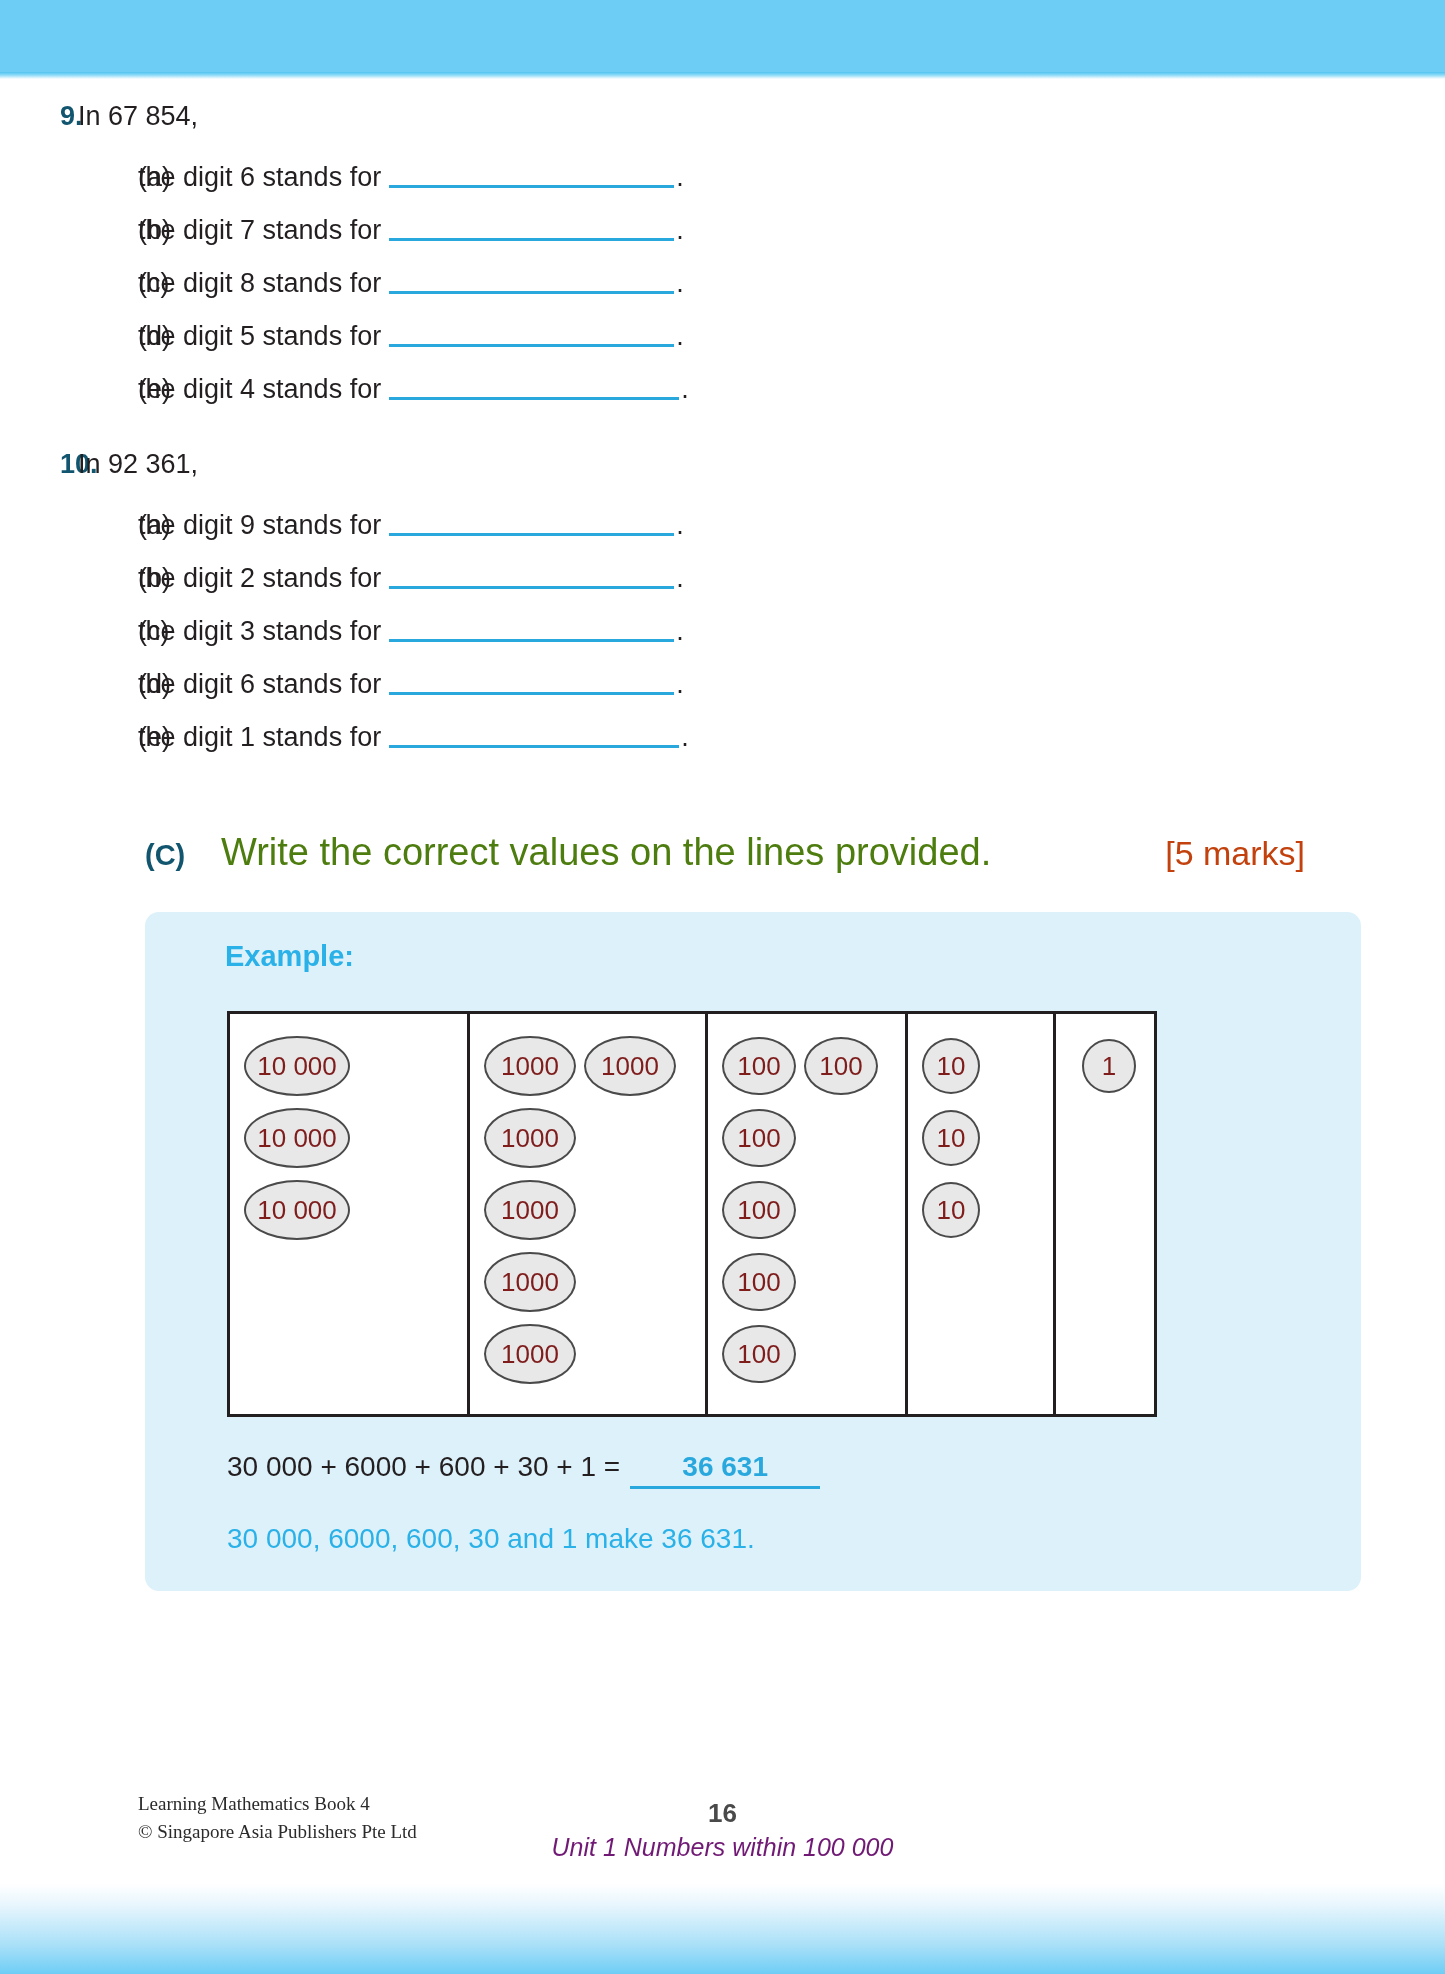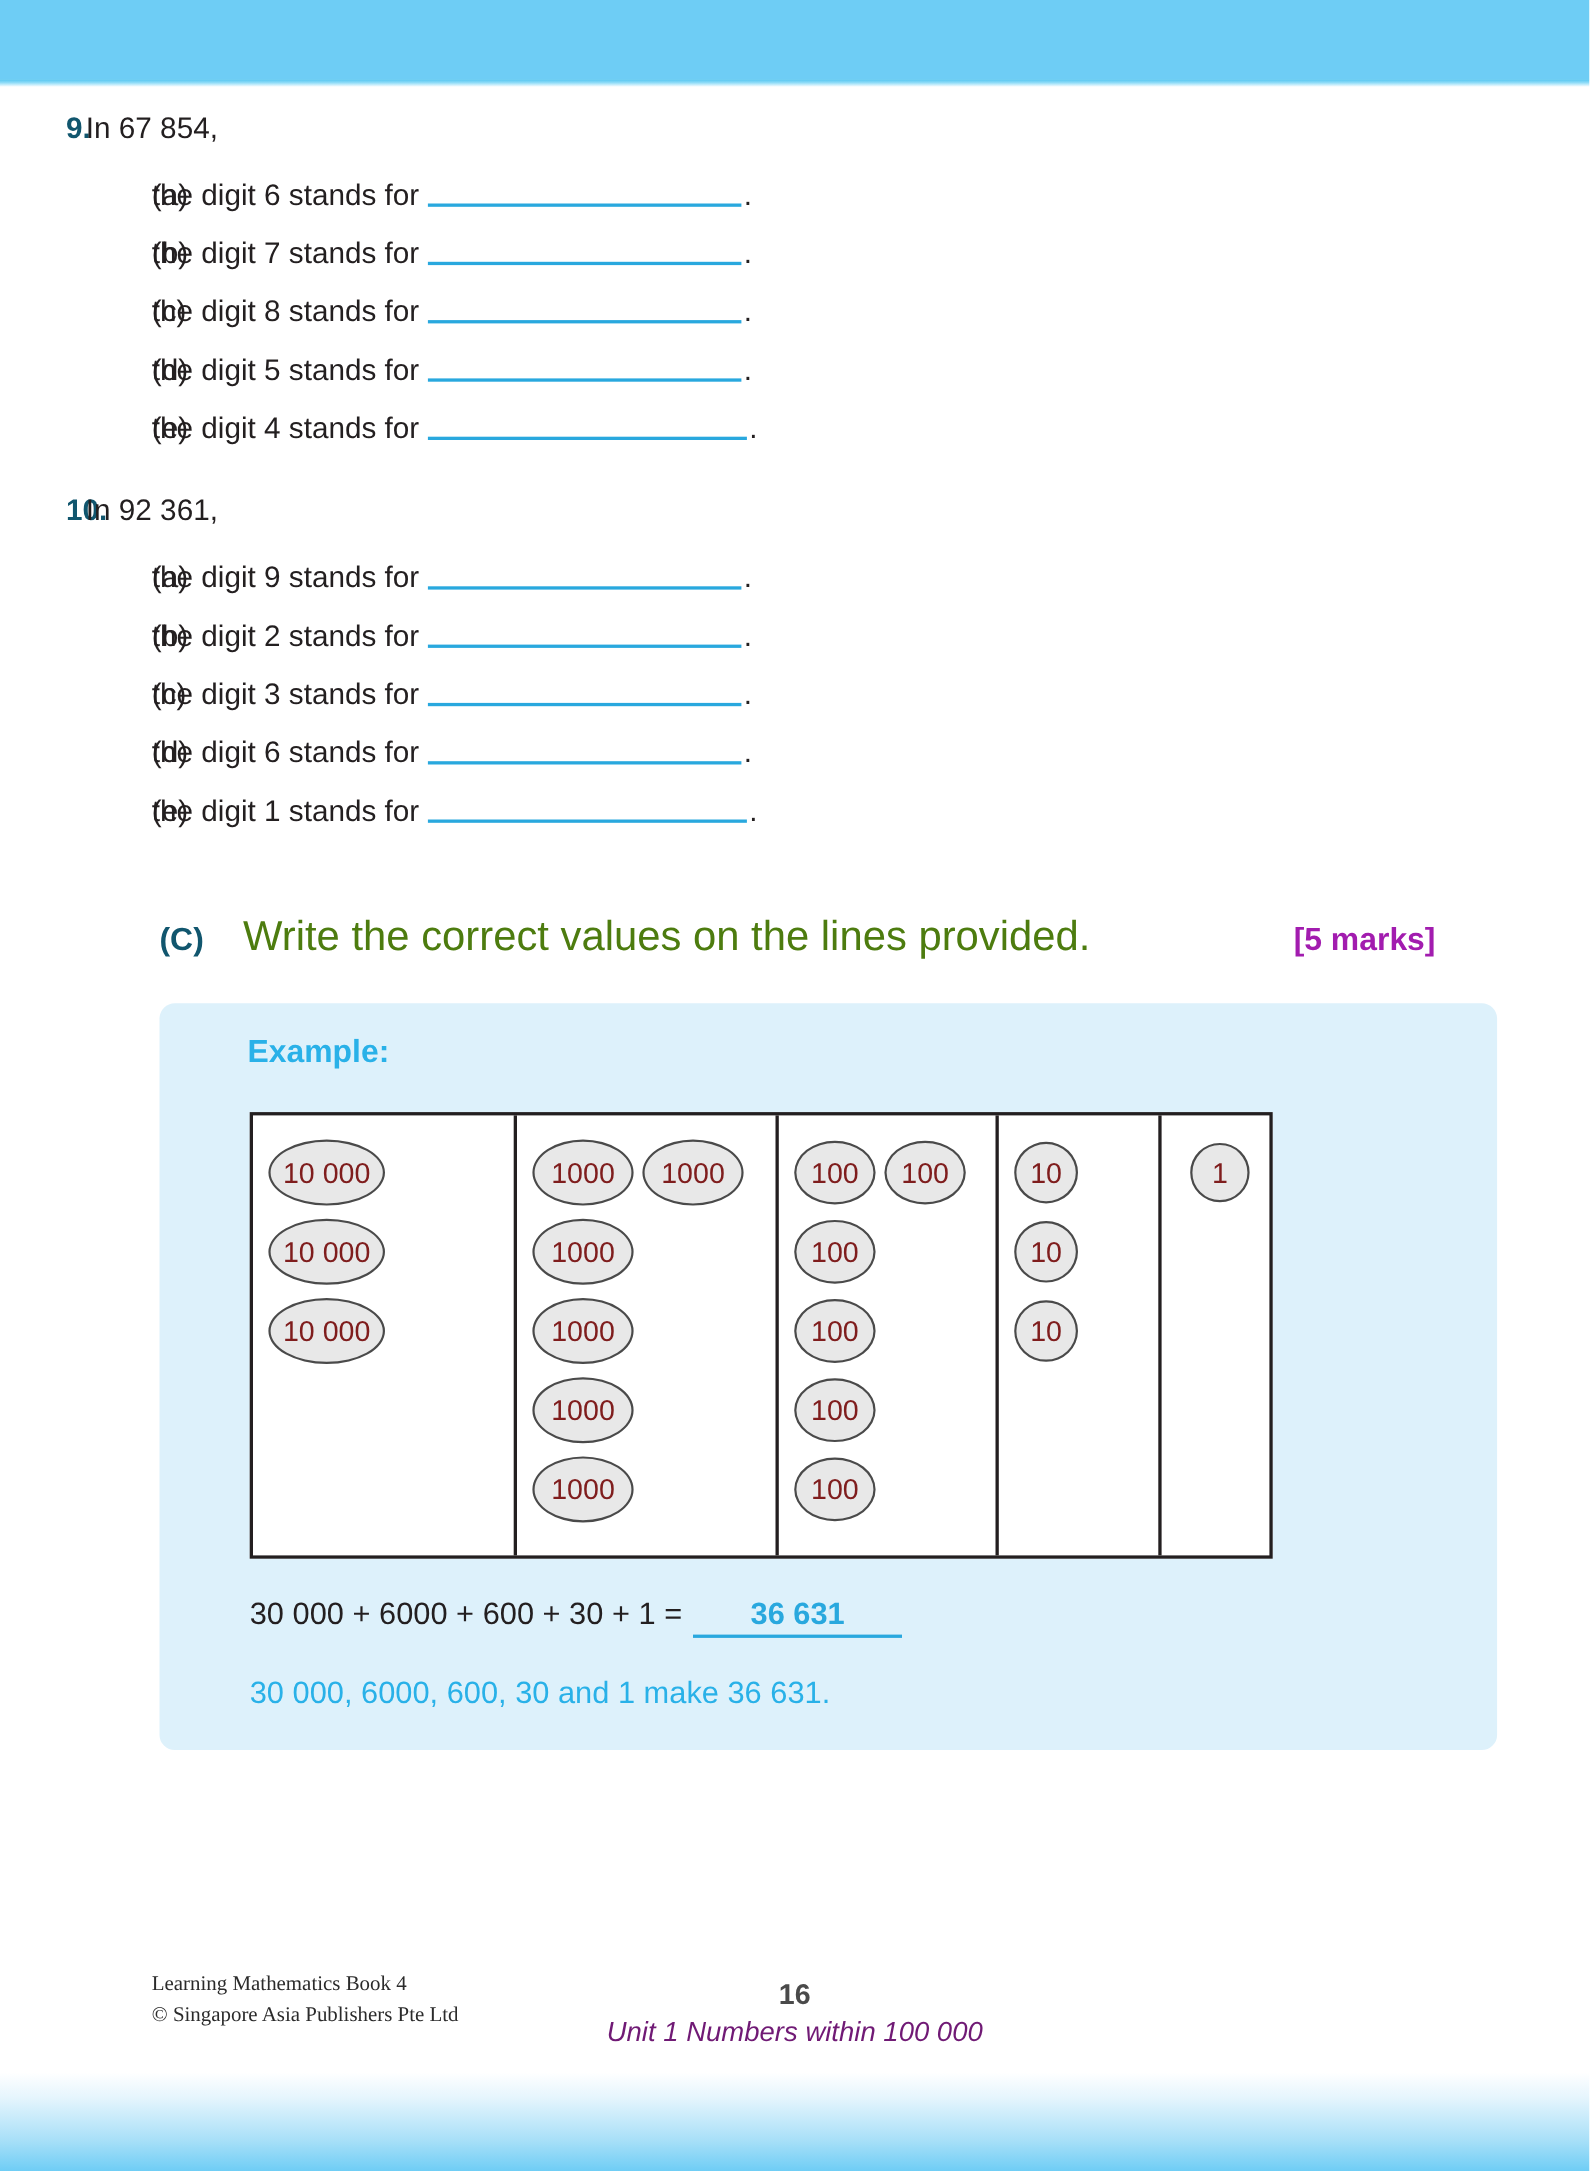--- a/index.html
+++ b/index.html
@@ -74,21 +74,21 @@
   }
   .sec-letter{
     font-size:29px;font-weight:bold;color:#11566e;
     width:76px;flex:0 0 76px;
   }
   .sec-title{
     font-size:38px;font-weight:normal;color:#4d7c0f;
     flex:1 1 auto;
   }
   .sec-marks{
-    font-size:29px;font-weight:bold;color:#a21caf;
+    font-size:34px;font-weight:normal;color:#c2410c;
     white-space:nowrap;
   }
 
   
   .example-box{
     margin:38px 84px 0 145px;
     background:#ddf1fb;
     border-radius:14px;
     padding:28px 0 36px 0;
   }

